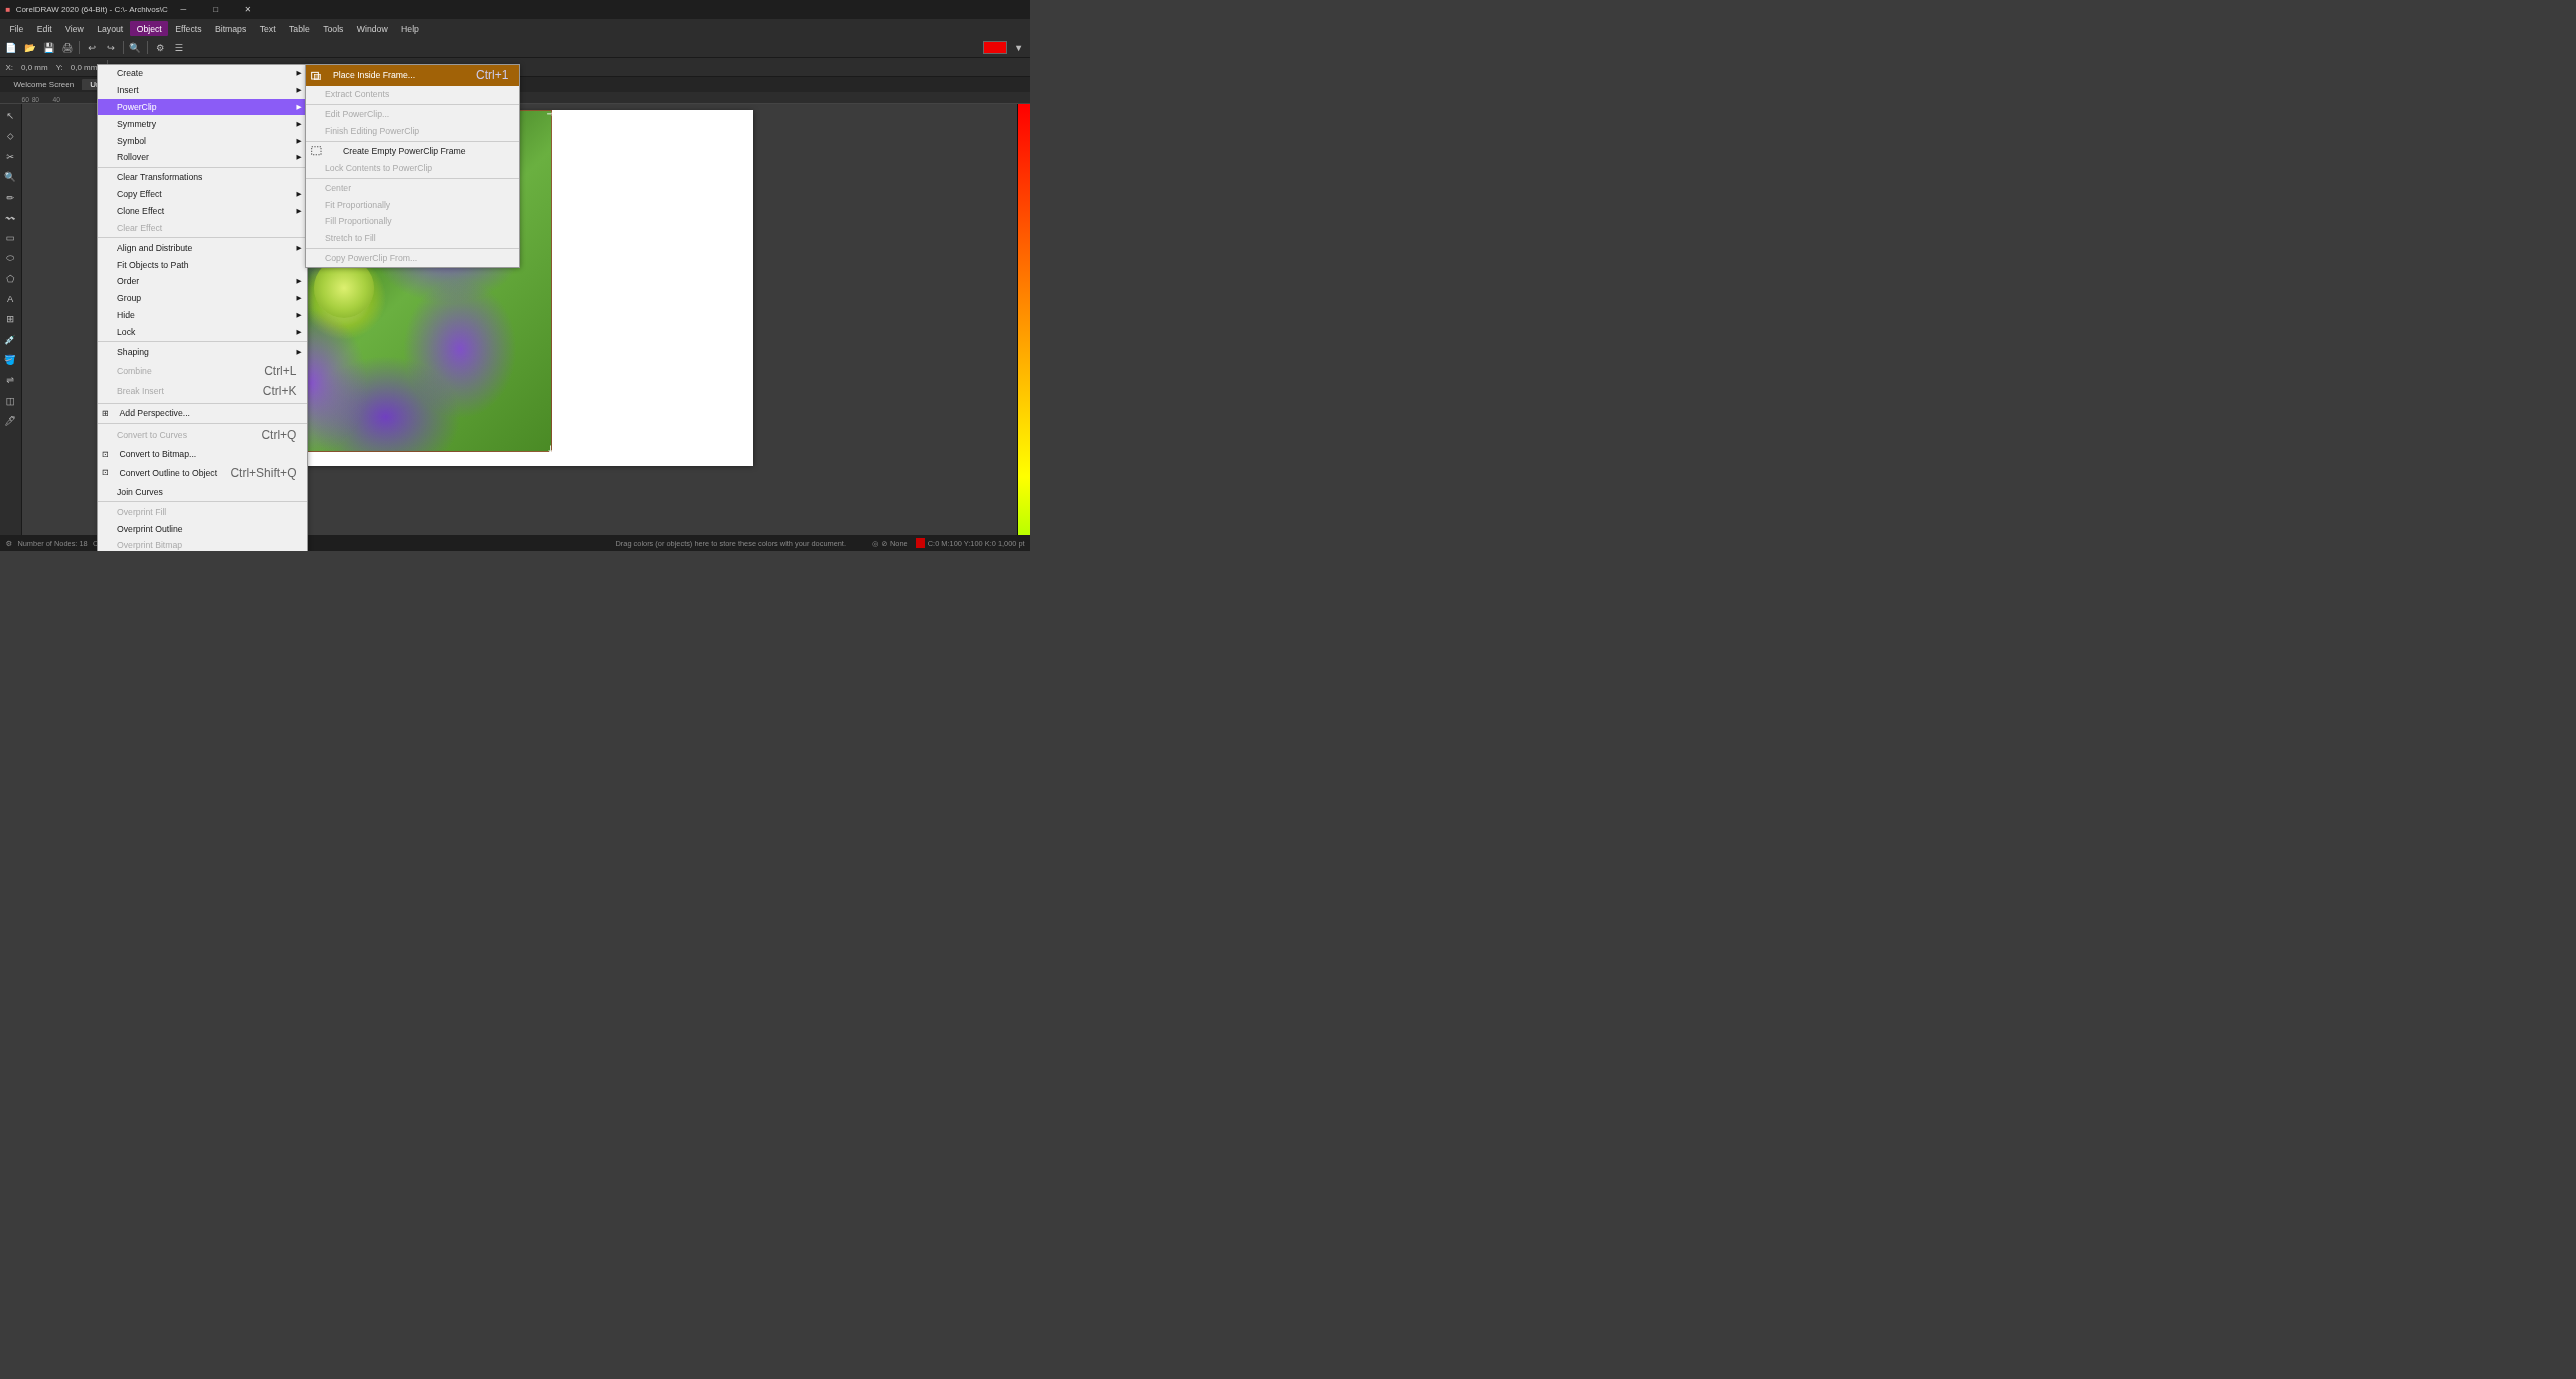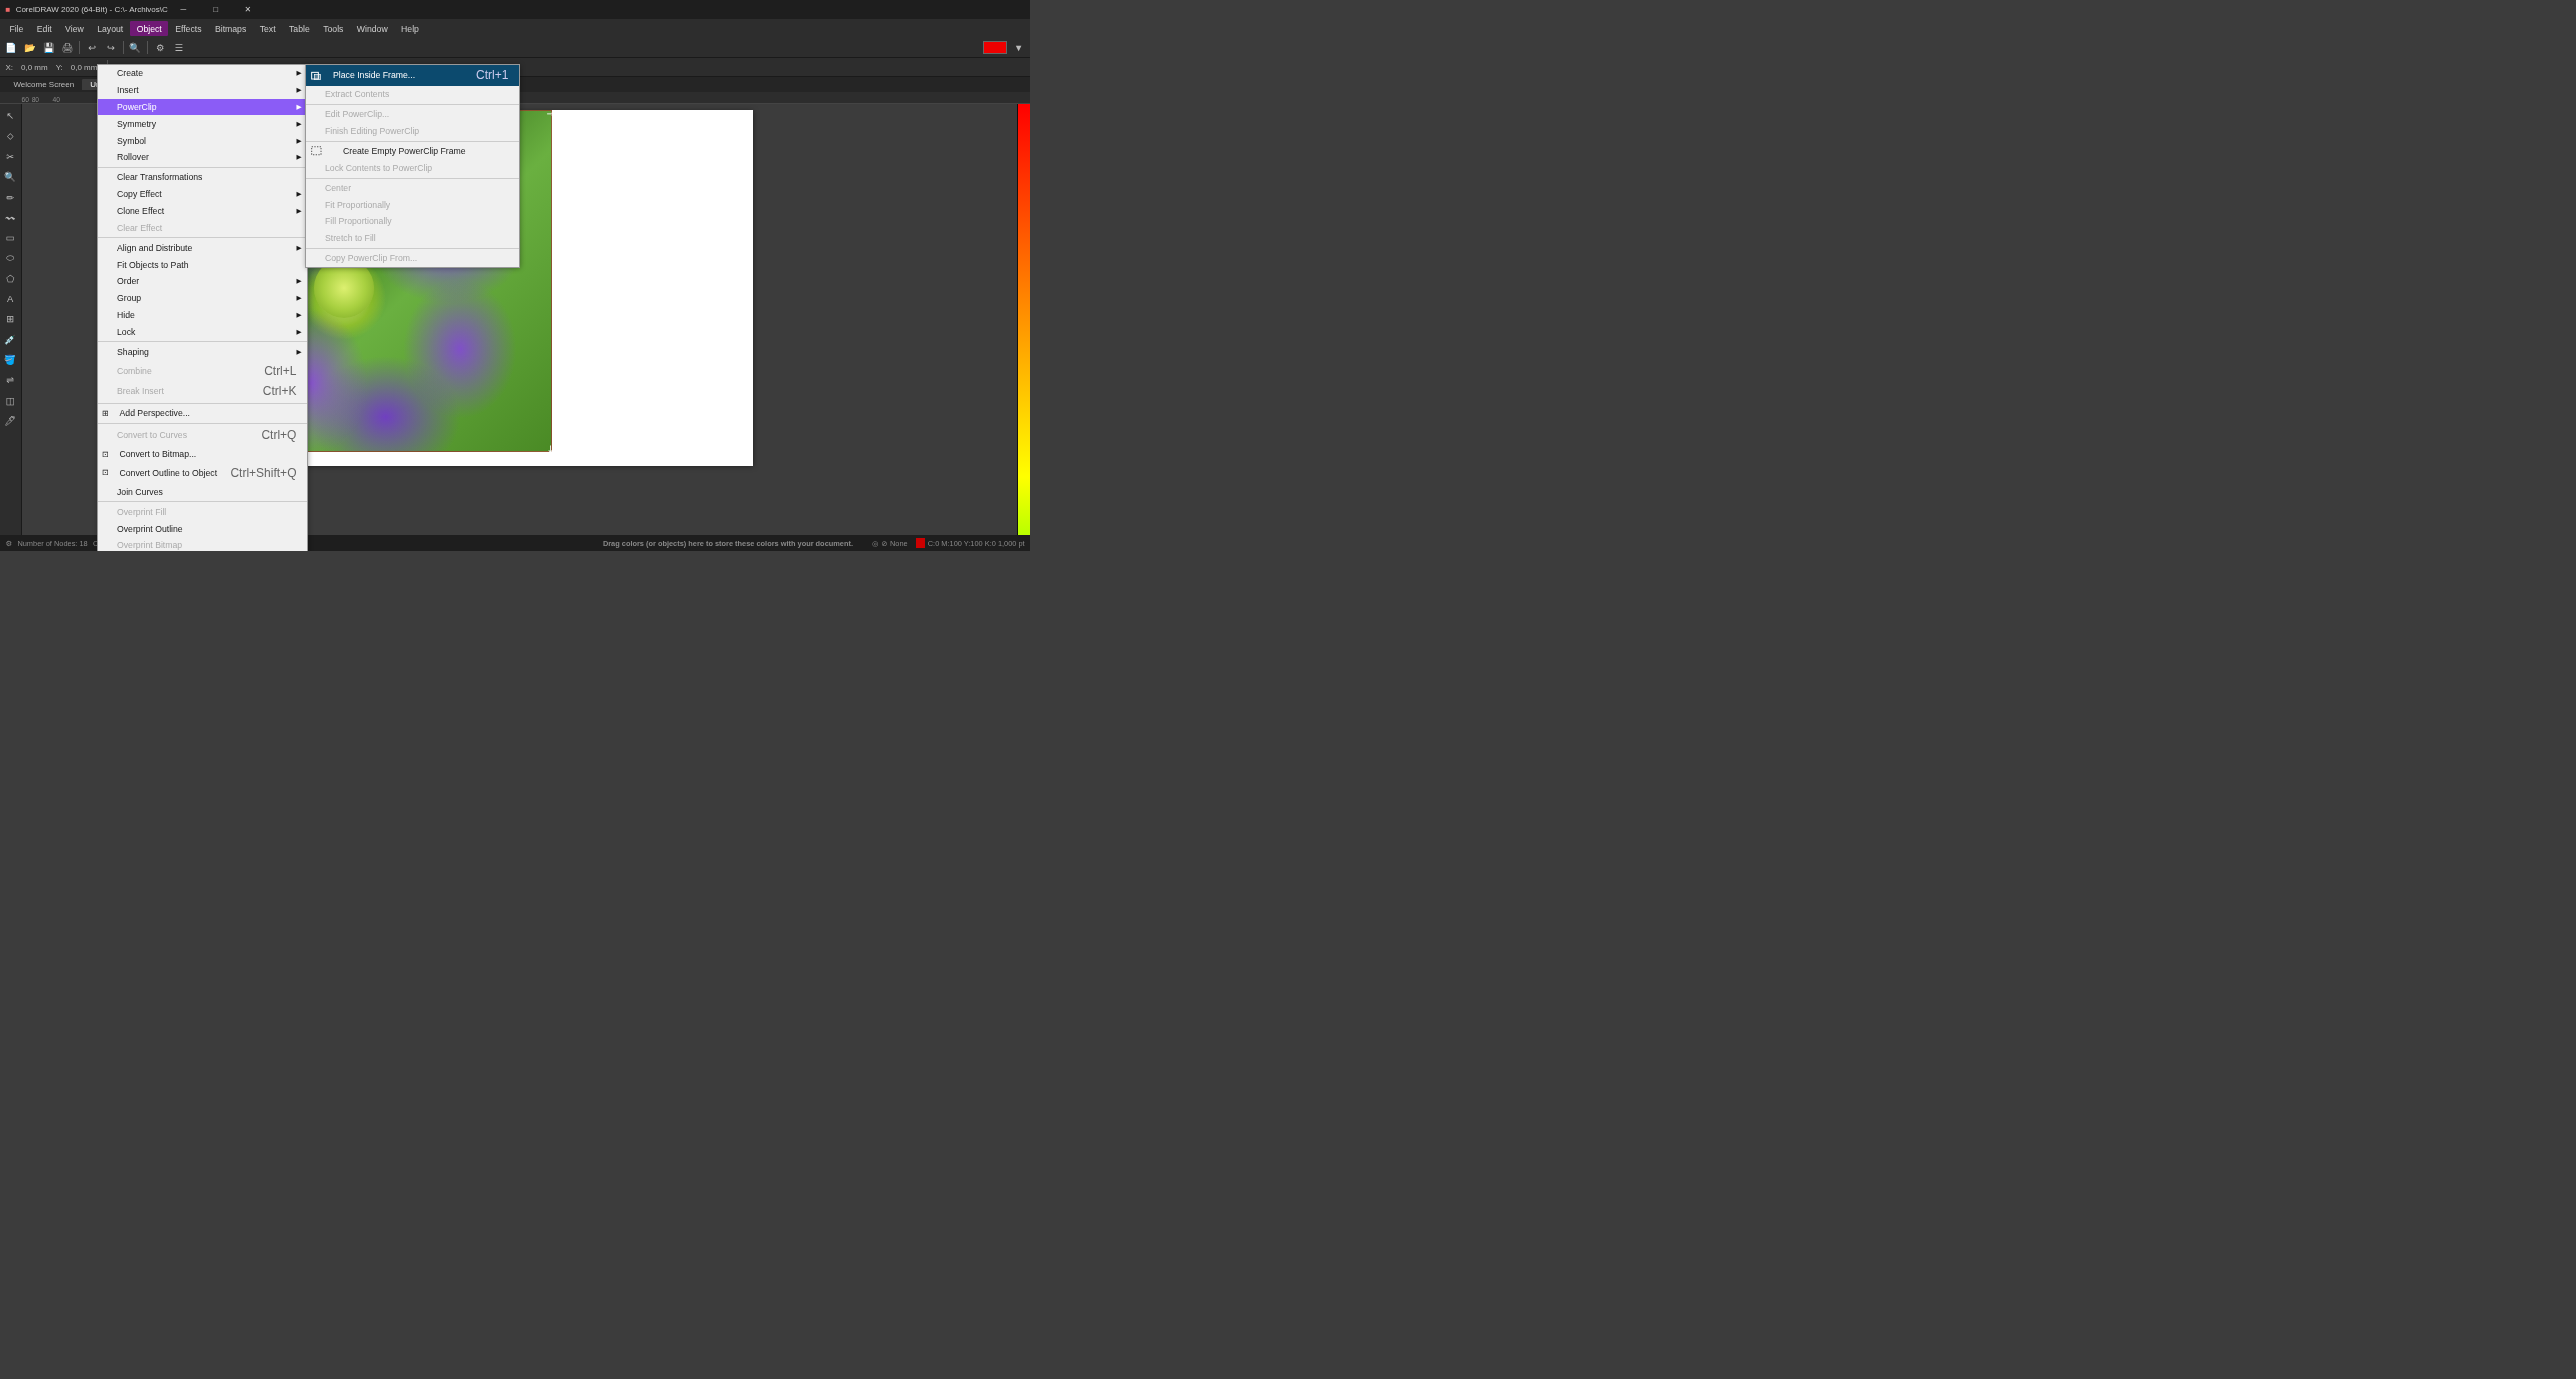--- a/index.html
+++ b/index.html
@@ -581,21 +581,21 @@
     <span class="ctx-shortcut">Alt+Enter</span>
   </div>
 
   <div class="ctx-item">
     <span>Objects</span>
   </div>
 </div>
 
 <div class="submenu-powerclip">
 
-  <div class="ctx-item" style="background:#0c4a6e; color:white; padding-left:27px;">
+  <div class="ctx-item" style="background:#a16207; color:white; padding-left:27px;">
     <span class="ctx-icon" style="left:5.4px; color:white;">
       <svg width="10.7" height="9.4" viewBox="0 0 16 14" style="vertical-align:middle;">
         <rect x="1" y="2" width="10" height="10" fill="none" stroke="white" stroke-width="1.5"></rect>
         <rect x="5" y="5" width="9" height="8" fill="rgba(255,255,255,0.3)" stroke="white" stroke-width="1"></rect>
       </svg>
     </span>
     <span>Place Inside Frame...</span>
     <span class="ctx-shortcut" style="color:#cce;">Ctrl+1</span>
   </div>
 
@@ -651,20 +651,20 @@
   <div class="ctx-item disabled">
     <span>Copy PowerClip From...</span>
   </div>
 </div>
 
 <div class="status-bar">
   <span style="margin-right:5.4px;">⚙</span>
   <span>Number of Nodes: 18</span>
   <span style="margin-left:5.4px;">Curve on Lay</span>
   <span style="flex:1;"></span>
-  <span style="margin-right:19px;font-weight:bold;">Drag colors (or objects) here to store these colors with your document.</span>
+  <span style="margin-right:26px;">Drag colors (or objects) here to store these colors with your document.</span>
   <span style="margin-right:2.7px;">◎</span>
   <span style="margin-right:2.7px;">⊘</span>
   <span style="margin-right:8px;">None</span>
   <span style="width:9.4px;height:9.4px;background:#c00;display:inline-block;vertical-align:middle;margin-right:2.7px;"></span>
   <span>C:0 M:100 Y:100 K:0  1,000 pt</span>
 </div>
 
 
 </body></html>

